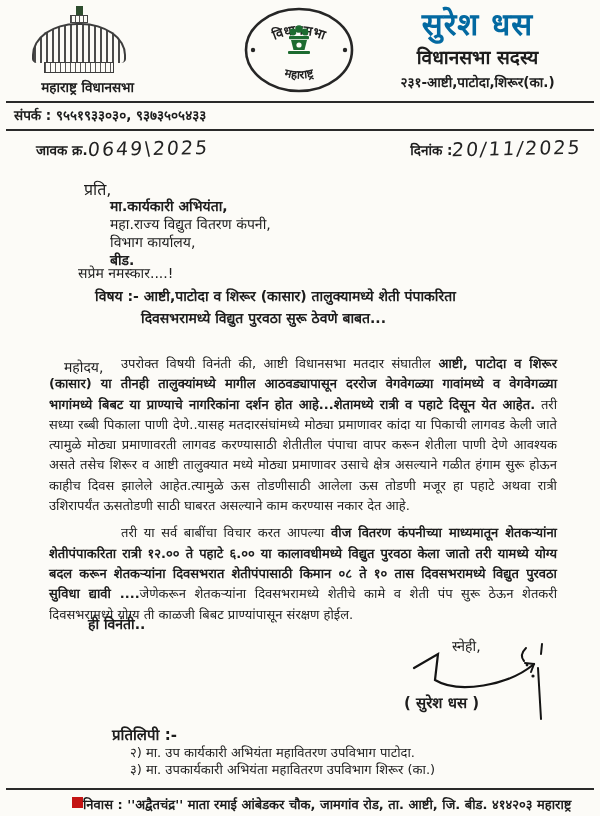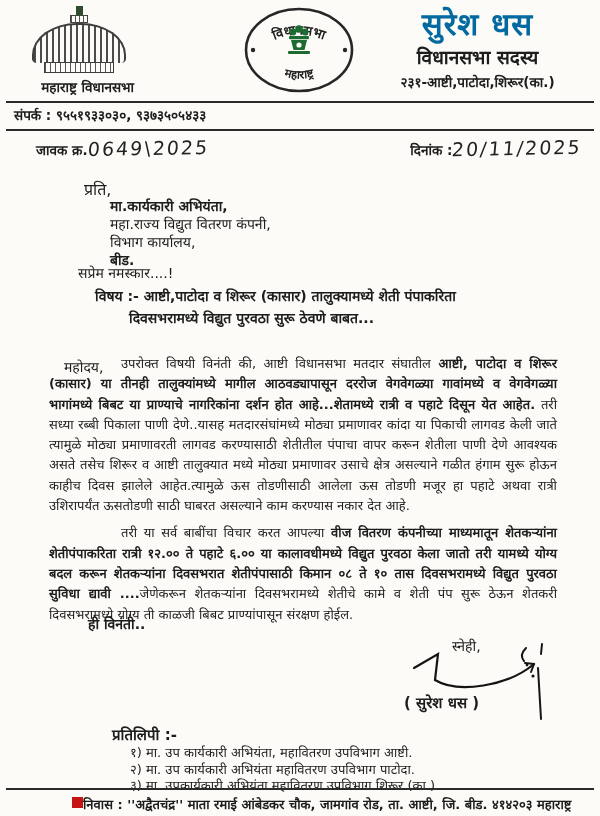--- a/index.html
+++ b/index.html
@@ -35,21 +35,21 @@
   .meta-row{position:absolute; top:137px; left:36px; right:18px; display:flex; justify-content:space-between;}
   .meta-item{display:flex; align-items:baseline; }
   .meta-label{font-size:13.5px; font-weight:bold;}
   .hand{font-size:19px; letter-spacing:2px; transform:skewX(-6deg) rotate(-1deg); font-weight:500; color:#222;}
   
   .to-label{position:absolute; top:178px; left:84px; font-size:16px;}
   .to-lines{position:absolute; top:197px; left:110px; font-size:14px; line-height:18px;}
   .to-lines .b{font-weight:bold;}
   .greeting{position:absolute; top:263px; left:78px; font-size:14px;}
   .subject{position:absolute; top:285px; left:95px; font-size:14px; font-weight:bold; line-height:22px;}
-  .subject .l2{margin-left:34px;}
+  .subject .l2{margin-left:46px;}
   .dear{position:absolute; top:329px; left:64px; font-size:14px;margin-top:28px;}
   .body-flow{position:absolute; top:347px; left:42px; width:522px; max-height:286px; overflow:hidden;
     font-size:13px; line-height:20.3px; text-align:justify;}
   .body-flow p{margin:7px; text-indent:72px;}
   .body-flow p.noindent{text-indent:0; margin-left:42px; text-align:left;}
   .body-flow b{font-weight:bold;}
   .request{position:absolute; top:614px; left:88px; font-size:14px; font-weight:bold;}
   
   .sign-salutation{position:absolute; top:636px; left:452px; font-size:14px;}
   .sign-svg{position:absolute; top:642px; left:408px;}
@@ -161,21 +161,20 @@
     <path d="M118,6 q-7,7 -2,13" stroke="#141414" stroke-width="2" fill="none" stroke-linecap="round"></path>
     <path d="M134,2 l-1,10" stroke="#141414" stroke-width="2" fill="none" stroke-linecap="round"></path>
     <circle cx="119" cy="23" r="1.4" fill="#141414"></circle>
     <circle cx="125" cy="34" r="1.6" fill="#141414"></circle>
     <path d="M130,26 L133,77" stroke="#141414" stroke-width="2" fill="none" stroke-linecap="round"></path>
   </svg>
   <div class="sign-name">( सुरेश धस )</div>
 
   <div class="cc-label">प्रतिलिपी  :-</div>
   <div class="cc-items">
-    <div>१) मा. उप कार्यकारी अभियंता, महावितरण उपविभाग आष्टी.</div>
     <div>२) मा. उप कार्यकारी अभियंता महावितरण उपविभाग पाटोदा.</div>
     <div>३) मा. उपकार्यकारी अभियंता महावितरण उपविभाग शिरूर (का.)</div>
   </div>
 
   <div class="rule r3"></div>
   <div class="footer">
     <div class="footer-sq" style="background:#c41414;"></div>
     <div class="footer-text">निवास : ''अद्वैतचंद्र'' माता रमाई आंबेडकर चौक, जामगांव रोड, ता. आष्टी, जि. बीड. ४१४२०३ महाराष्ट्र</div>
   </div>
 

